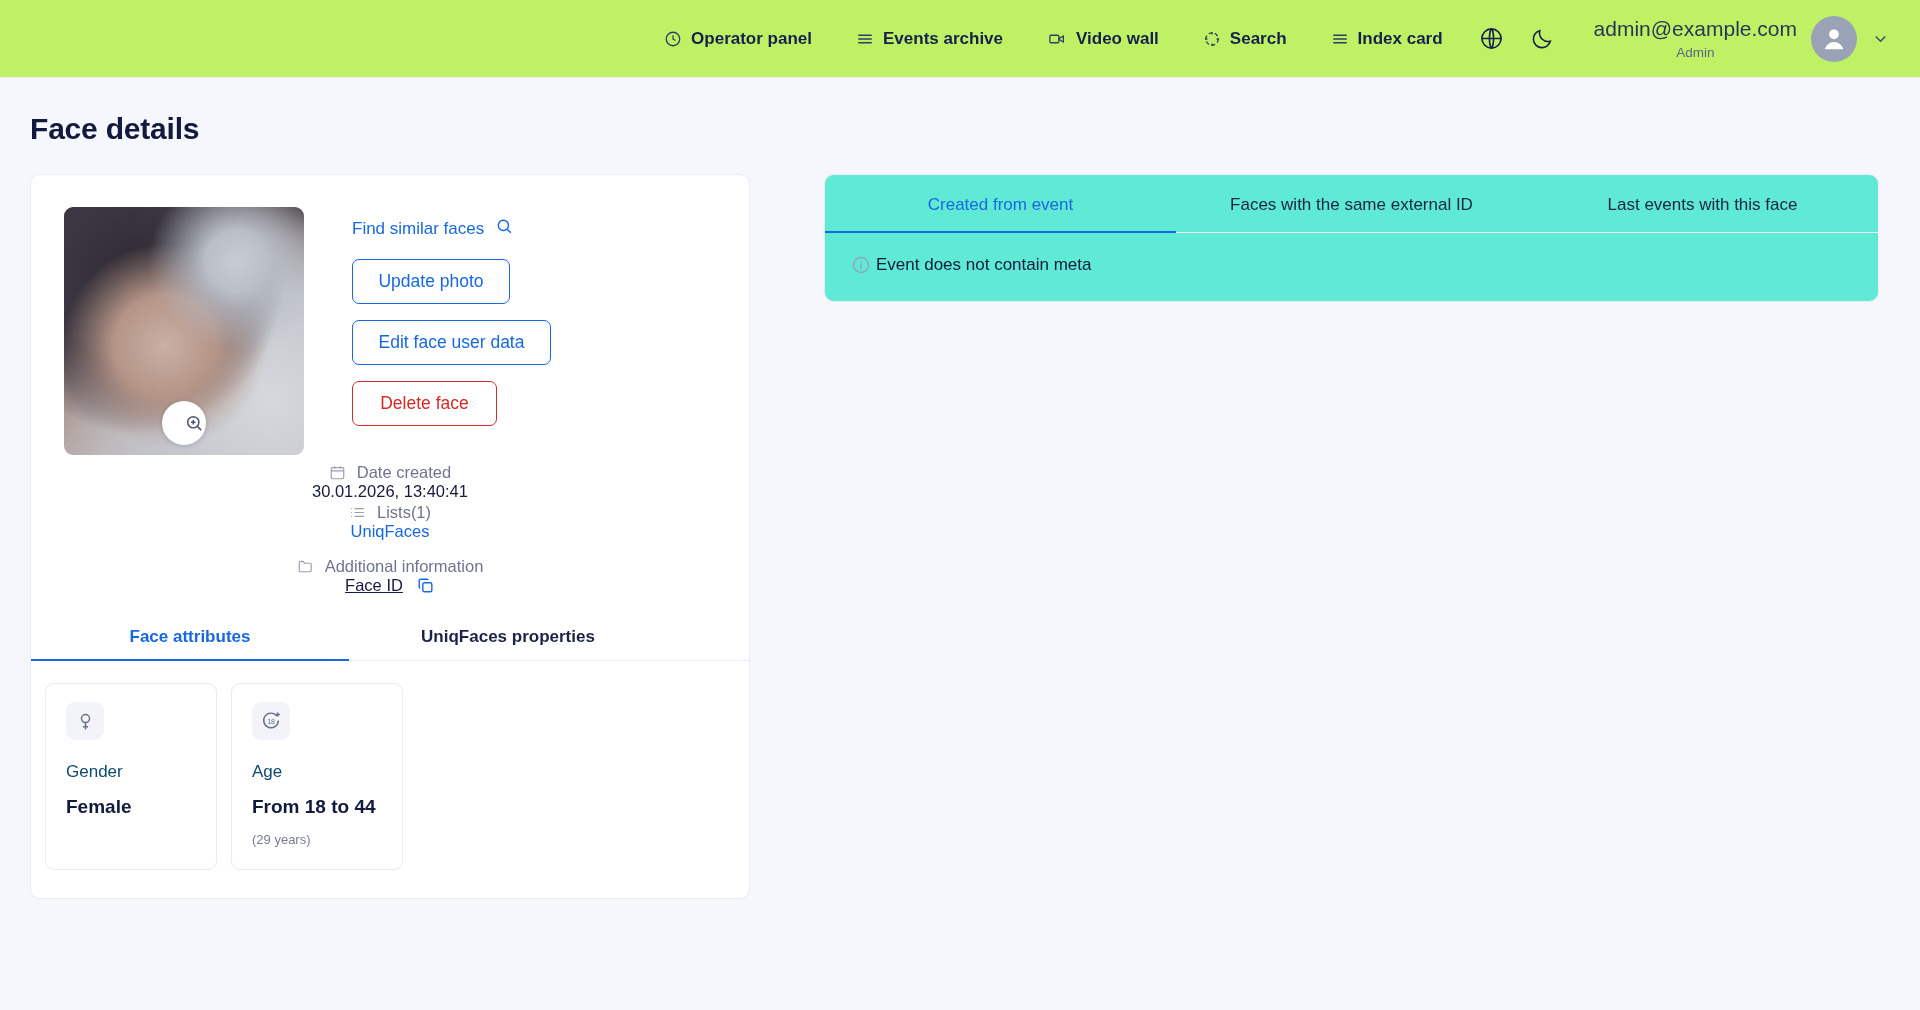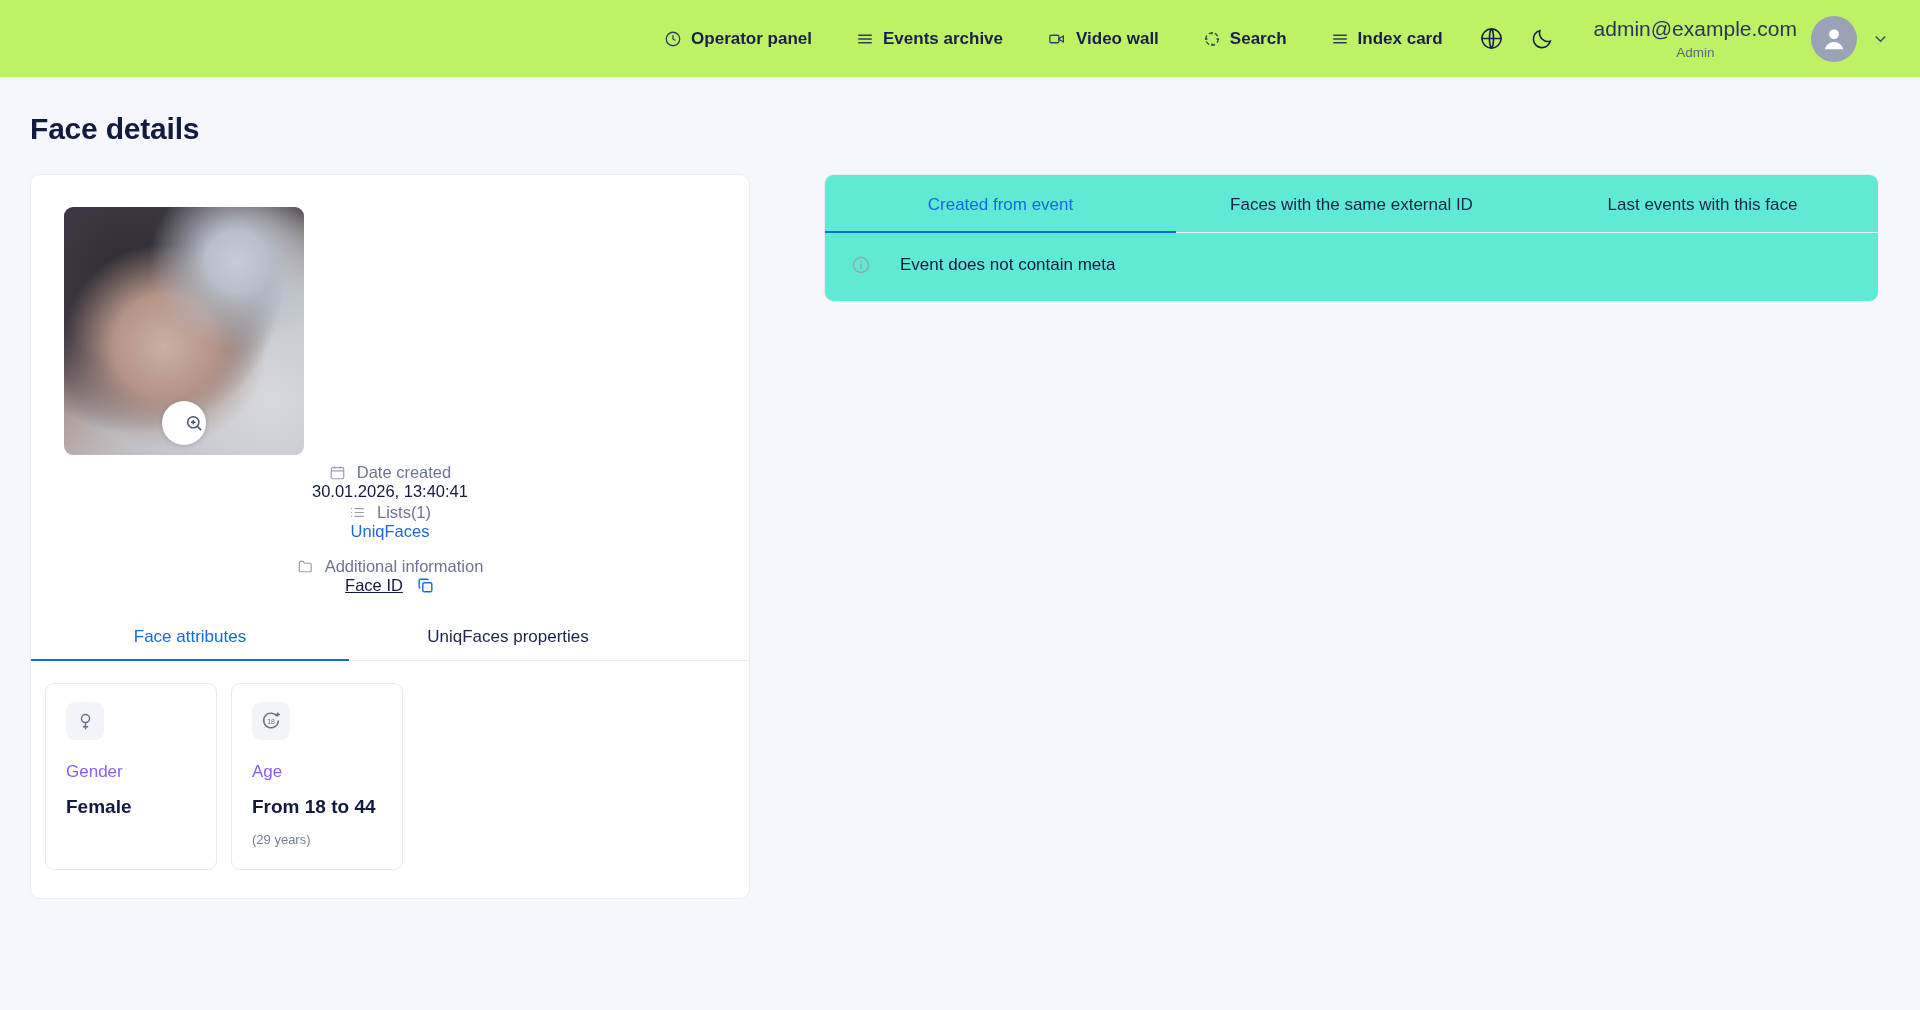--- a/index.html
+++ b/index.html
@@ -127,21 +127,21 @@
     color: #6d7590; font-size: 16.5px;
   }
   .meta-label .ico { color: #99a0b4; display: flex; align-items: center; }
   .meta-value { font-size: 16.5px; color: #131b3f; }
   .meta-value.link { color: #1868e0; cursor: pointer; }
   .meta-value.with-copy { display: flex; align-items: center; gap: 13px; text-decoration: underline; }
   .copy-icon { color: #1868e0; cursor: pointer; display: flex; align-items: center; }
   .meta-gap { height: 14px; }
 
   .tabs-local {
-    display: flex; margin-top: 22px; border-bottom: 1px solid #e9ecf3;
+    display: flex; margin-top: 22px; border-bottom: 1px solid #e9ecf3; font-weight: bold;
   }
   .tab-l {
     flex: 0 0 auto;
     text-align: center;
     font-size: 17px;
     padding: 10px 0 12px 0;
     color: #1b2347;
     cursor: pointer;
     border-bottom: 2.5px solid transparent;
     margin-bottom: -1px;
@@ -156,21 +156,21 @@
     border-radius: 9px;
     padding: 18px 20px 22px 20px;
     min-width: 172px;
   }
   .attr-ico {
     width: 38px; height: 38px; border-radius: 9px;
     background: #f2f4f9;
     display: flex; align-items: center; justify-content: center;
     color: #69718c; margin-bottom: 22px;
   }
-  .attr-name { color: #8b5cf6; font-size: 17px; margin-bottom: 14px; }
+  .attr-name { color: #0c4a6e; font-size: 17px; margin-bottom: 14px; }
   .attr-val { font-size: 19px; font-weight: 700; color: #121a3e; }
   .attr-sub { font-size: 13px; color: #767e97; margin-top: 14px; }
 
   
   .right-card {
     flex: 1;
     max-width: 1055px;
     background: #5eead4;
     border: 1px solid #e9ecf3;
     border-radius: 10px;
@@ -182,21 +182,21 @@
     text-align: center;
     font-size: 17px;
     padding: 20px 0 16px 0;
     color: #1b2347;
     cursor: pointer;
     border-bottom: 2.5px solid transparent;
     margin-bottom: -1px;
   }
   .tab-r.active { color: #1868e0; border-bottom-color: #1868e0; }
   .empty-msg {
-    display: flex; align-items: center; gap: 29px;
+    display: flex; align-items: center; gap: 5px;
     padding: 22px 26px 26px 26px;
     font-size: 17px; color: #131b3f;
   }
   .empty-msg .ico { color: #9aa1b6; display: flex; align-items: center; }
 </style>
 </head>
 <body>
 
 <div class="topbar">
 
@@ -299,20 +299,35 @@
           <div class="photo"></div>
           <div class="zoom-fab">
             <svg width="21" height="21" viewBox="0 0 24 24" stroke="#3c4károly" fill="none"></svg>
             <svg width="21" height="21" viewBox="0 0 24 24" stroke="#47506e" stroke-width="1.7" fill="none">
               <circle cx="10.6" cy="10.6" r="6.4"></circle>
                 <path d="M15.4 15.4l4.2 4.2M10.6 8v5.2M8 10.6h5.2"></path>
             </svg>
           </div>
         </div>
 
+        <div class="actions">
+          <div class="find-similar">
+            <span>Find similar faces</span>
+            <span class="ico">
+              <svg width="19" height="19" viewBox="0 0 24 24" stroke="currentColor" stroke-width="1.8" fill="none">
+                <circle cx="10.6" cy="10.6" r="6.4"></circle>
+                  <path d="M15.4 15.4l4.6 4.6"></path>
+              </svg>
+            </span>
+          </div>
+
+          <button class="btn btn-primary btn-w1">Update photo</button>
+          <button class="btn btn-primary btn-w2">Edit face user data</button>
+          <button class="btn btn-danger btn-w3">Delete face</button>
+        </div>
       </div>
 
       <div class="meta">
 
         <div class="meta-row">
           <div class="meta-label">
             <span class="ico">
               <svg width="17" height="17" viewBox="0 0 24 24" stroke="currentColor" stroke-width="1.7" fill="none">
                 <rect x="3.2" y="5.2" width="17.6" height="15.6" rx="2"></rect>
                   <path d="M3.2 9.6h17.6M8 3v3.2M16 3v3.2"></path>

